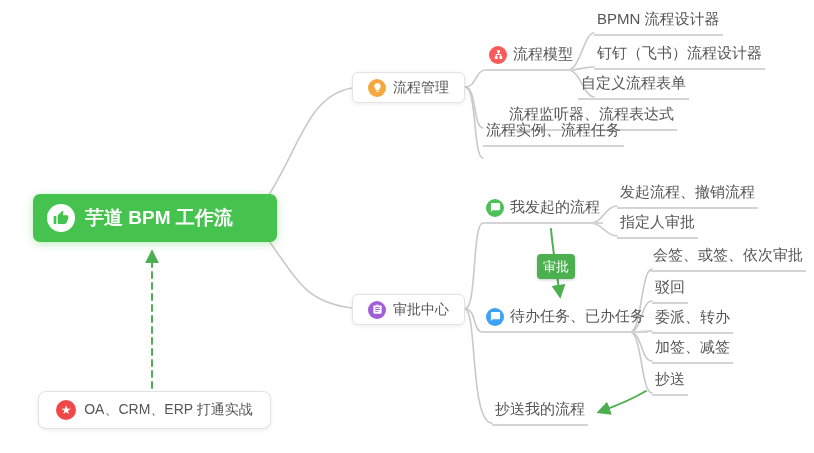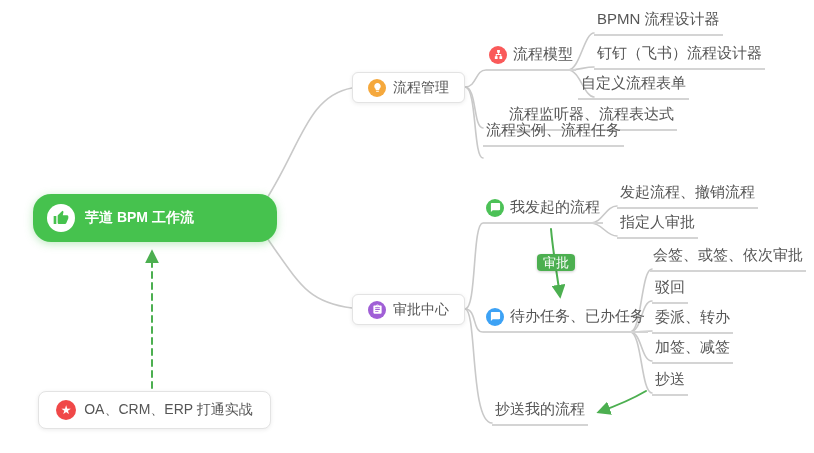--- a/index.html
+++ b/index.html
@@ -9,21 +9,21 @@
 
   svg.edges { position:absolute; left:0; top:0; width:814px; height:453px; pointer-events:none; }
 
   .node { position:absolute; display:flex; align-items:center; white-space:nowrap; }
 
   .box { background:#ffffff; border:1px solid #e3e3e3; border-radius:6px;
          box-shadow:0 1px 4px rgba(0,0,0,.08); font-size:14px; color:#565656;
          justify-content:center; gap:7px; }
 
   #root-node { left:33px; top:194px; width:244px; height:48px; background:#46c24e;
-               border-radius:18px; color:#ffffff; font-size:14px; font-weight:700;
+               border-radius:7px; color:#ffffff; font-size:19px; font-weight:700;
                gap:10px; padding:0 14px; box-shadow:0 2px 8px rgba(70,194,78,.35); }
 
   #pm-node  { left:352px; top:72px;  width:113px; height:31px; }
   #ac-node  { left:352px; top:294px; width:113px; height:31px; }
   #oa-node  { left:38px;  top:391px; width:233px; height:38px; border-radius:8px; gap:8px; }
 
   .leaf { position:absolute; display:flex; align-items:center; gap:6px;
           font-size:15px; color:#565656; padding:0 3px 5px 3px;
           border-bottom:2px solid #d4d4d4; white-space:nowrap; }
 
@@ -33,21 +33,21 @@
   .dot-20 { width:20px; height:20px; }
   .dot-28 { width:28px; height:28px; background:#ffffff; }
 
   .bg-orange { background:#f5a83c; }
   .bg-red    { background:#fa5a5a; }
   .bg-green  { background:#4cc157; }
   .bg-blue   { background:#3da2f5; }
   .bg-purple { background:#a05fd6; }
   .bg-star   { background:#f04848; color:#ffffff; font-size:12px; line-height:1; }
 
-  #approval-badge { position:absolute; left:537px; top:254px; width:38px; height:17px;
+  #approval-badge { position:absolute; left:537px; top:254px; width:38px; height:25px;
                     background:#4caf50; color:#ffffff; font-size:13px; border-radius:4px;
                     display:flex; align-items:center; justify-content:center;
                     box-shadow:0 1px 3px rgba(0,0,0,.2); }
 </style>
 </head>
 <body>
 
 <div id="canvas">
 
   <svg class="edges">

